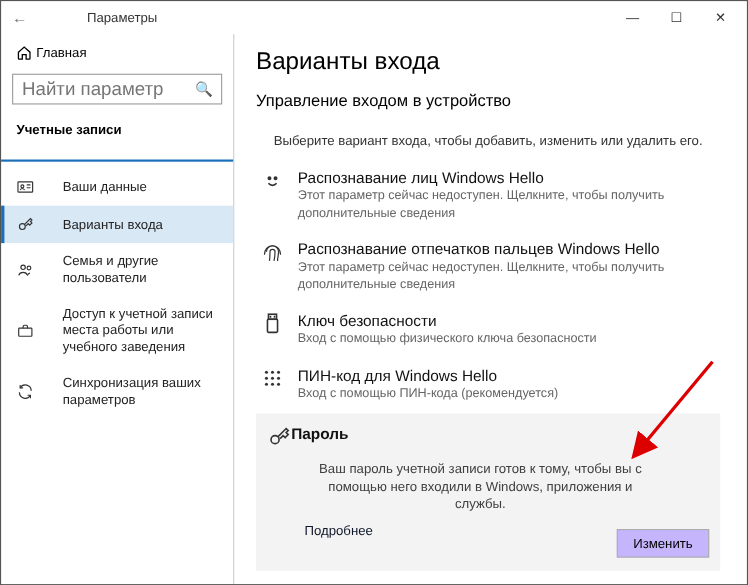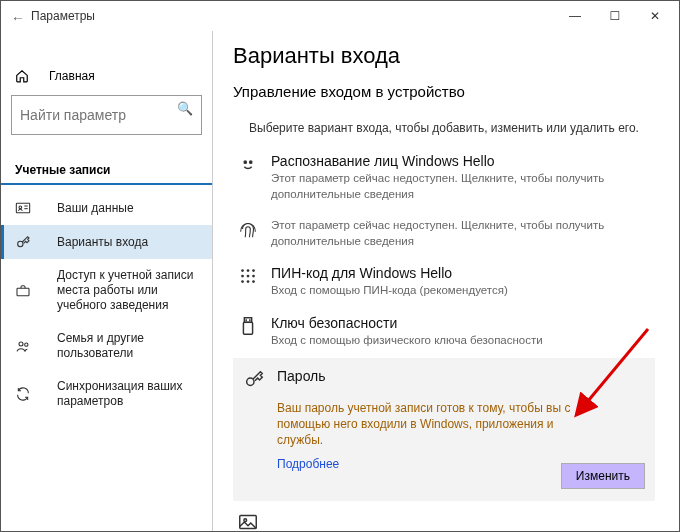--- a/index.html
+++ b/index.html
@@ -1,46 +1,46 @@
 <!DOCTYPE html>
 <html><head>
 <meta charset="utf-8">
 <style>
   * { box-sizing: border-box; margin: 0; padding: 0; }
   body { font-family: "Segoe UI", Tahoma, sans-serif; font-size: 12px; background: #fff; color: #000; }
   .window { width: 680px; height: 532px; border: 1px solid #555; display: flex; flex-direction: column; overflow: hidden; position: relative; }
   .titlebar { height: 30px; display: flex; align-items: center; padding: 0 4px 0 10px; }
   .titlebar .back { width: 20px; font-size: 14px; color: #666; }
-  .titlebar .title { font-size: 12px; color: #333; }
+  .titlebar .title { font-size: 12px; color: #333; margin-left: 48px; }
   .wnd-controls { margin-left: auto; display: flex; }
   .wnd-controls div { width: 40px; height: 28px; display: flex; align-items: center; justify-content: center; font-size: 12px; color: #333; }
   .body { flex: 1; display: flex; overflow: hidden; }
   .sidebar { width: 212px; border-right: 1px solid #ccc; padding: 6px 0 0 0; display: flex; flex-direction: column; position: relative; }
-  .home { display: flex; align-items: center; gap: 20px; padding: 4px 12px 8px 14px; font-size: 12px; margin-top: 28px; }
+  .home { display: flex; align-items: center; gap: 4px; padding: 4px 12px 8px 14px; font-size: 12px; }
   .search { margin: 4px 10px 10px 10px; position: relative; }
-  .search input { width: 100%; height: 40px; border: 1px solid #999; padding: 4px 26px 4px 8px; font-size: 14px; background: #fff; }
+  .search input { width: 100%; height: 28px; border: 1px solid #999; padding: 4px 26px 4px 8px; font-size: 17px; background: #fff; }
   .search .mag { position: absolute; right: 8px; top: 6px; color: #666; font-size: 13px; }
-  .cat-title { font-size: 12px; font-weight: 600; padding: 6px 14px 6px 14px; border-bottom: 2px solid #1a6fb8; margin-bottom: 6px; margin-top: 12px; }
+  .cat-title { font-size: 12px; font-weight: 600; padding: 6px 14px 20px 14px; border-bottom: 2px solid #1a6fb8; margin-bottom: 6px; }
   .nav-item { display: flex; align-items: center; gap: 26px; padding: 9px 12px 9px 14px; font-size: 12px; color: #222; line-height: 1.25; cursor: default; }
   .nav-item .icn { width: 16px; height: 16px; flex-shrink: 0; display: flex; align-items: center; justify-content: center; color: #333; }
   .nav-item.active { background: #d9e8f5; position: relative; }
   .nav-item.active::before { content: ""; position: absolute; left: 0; top: 0; bottom: 0; width: 3px; background: #1a6fb8; }
   .main { flex: 1; overflow-y: auto; padding: 12px 24px 8px 20px; position: relative; }
   .main h1 { font-size: 22px; font-weight: 400; margin-bottom: 14px; }
   .main .sub { font-size: 15px; margin-bottom: 21px; }
   .main .hint { font-size: 12px; color: #333; margin-bottom: 10px; text-align: center; }
   .opt { display: flex; gap: 12px; padding: 8px 4px; align-items: flex-start; }
   .opt .icn { width: 22px; height: 22px; flex-shrink: 0; color: #333; display:flex; align-items:center; justify-content:center; }
   .opt-body .t { font-size: 14px; color: #111; margin-bottom: 2px; }
   .opt-body .d { font-size: 11.5px; color: #666; line-height: 1.35; max-width: 360px;}
   .opt.expanded { background: #f3f3f3; padding: 10px 10px 12px 10px; flex-direction: row; margin: 2px 0; }
   .exp-inner { width: 100%; }
-  .exp-inner .row1 { display:flex; gap:12px; align-items:flex-start; }
-  .exp-msg { font-size: 12px; color: #a16207; margin: 10px 0 8px 34px; max-width: 320px; line-height:1.35;}
-  .exp-link { font-size: 12px; color: #1d4ed8; margin-left: 34px; display: inline-block; }
+  .exp-inner .row1 { display:flex; align-items:flex-start;font-weight:bold; }
+  .exp-msg { font-size: 12px; color: #404040; margin: 10px 0 8px 34px; max-width: 320px; line-height:1.35;text-align:center;}
+  .exp-link { font-size: 12px; color: #0f172a; margin-left: 34px; display: inline-block; }
   .exp-btn { float: right; margin-top: 6px; background: #c4b5fd; border: 1px solid #adadad; padding: 5px 14px; font-size: 12px; cursor: default;}
   
   .arrow { position: absolute; pointer-events: none; }
   svg { display:block; }
 </style>
 </head>
 <body>
 
 <div class="window">
 
@@ -91,42 +91,42 @@
               <circle cx="8" cy="15" r="4"></circle>
               <path d="M11 12l8-8 2 2-2 2 2 2-3 3-2-2-3 3"></path>
             </svg>
         </span>
         <span>Варианты входа</span>
       </div>
 
       <div class="nav-item">
         <span class="icn">
           <svg width="16" height="16" viewBox="0 0 24 24" fill="none" stroke="currentColor" stroke-width="1.6">
-              <rect x="3" y="8" width="18" height="11" rx="1"></rect>
-              <path d="M9 8V6a2 2 0 0 1 2-2h2a2 2 0 0 1 2 2v2"></path>
-            </svg>
-        </span>
-        <span>Доступ к учетной записи места работы или учебного заведения</span>
-      </div>
-
-      <div class="nav-item">
-        <span class="icn">
-          <svg width="16" height="16" viewBox="0 0 24 24" fill="none" stroke="currentColor" stroke-width="1.6">
               <circle cx="9" cy="9" r="3"></circle>
               <circle cx="17" cy="10" r="2.5"></circle>
               <path d="M3 20c1-3 4-4 6-4s5 1 6 4"></path>
               <path d="M15 20c.5-2 2-3 3.5-3"></path>
             </svg>
         </span>
         <span>Семья и другие пользователи</span>
       </div>
 
       <div class="nav-item">
         <span class="icn">
           <svg width="16" height="16" viewBox="0 0 24 24" fill="none" stroke="currentColor" stroke-width="1.6">
+              <rect x="3" y="8" width="18" height="11" rx="1"></rect>
+              <path d="M9 8V6a2 2 0 0 1 2-2h2a2 2 0 0 1 2 2v2"></path>
+            </svg>
+        </span>
+        <span>Доступ к учетной записи места работы или учебного заведения</span>
+      </div>
+
+      <div class="nav-item">
+        <span class="icn">
+          <svg width="16" height="16" viewBox="0 0 24 24" fill="none" stroke="currentColor" stroke-width="1.6">
               <path d="M20 11A8 8 0 0 0 5 7"></path>
               <path d="M4 13a8 8 0 0 0 15 4"></path>
               <polyline points="5 3 5 7 9 7"></polyline>
               <polyline points="19 21 19 17 15 17"></polyline>
             </svg>
         </span>
         <span>Синхронизация ваших параметров</span>
       </div>
     </div>
 
@@ -151,56 +151,57 @@
 
       <div class="opt">
         <span class="icn">
           <svg width="22" height="22" viewBox="0 0 24 24" fill="none" stroke="currentColor" stroke-width="1.2">
               <path d="M6 12a6 6 0 0 1 12 0c0 3-1 6-1 9"></path>
               <path d="M9 21c.5-3 .5-6 .5-9a2.5 2.5 0 0 1 5 0c0 3-.4 6-1 9"></path>
               <path d="M4 15c0-5 3-9 8-9s8 4 8 9"></path>
             </svg>
         </span>
         <div class="opt-body">
+          <div class="t">Распознавание отпечатков пальцев Windows Hello</div>
           <div class="d">Этот параметр сейчас недоступен. Щелкните, чтобы получить дополнительные сведения</div>
+        </div>
+      </div>
+
+      <div class="opt">
+        <span class="icn">
+          <svg width="22" height="22" viewBox="0 0 24 24" fill="none" stroke="currentColor" stroke-width="1.6">
+              <rect x="8" y="3" width="8" height="5"></rect>
+              <rect x="7" y="8" width="10" height="13" rx="1"></rect>
+              <line x1="10" y1="4.5" x2="10" y2="6.5"></line>
+              <line x1="14" y1="4.5" x2="14" y2="6.5"></line>
+            </svg>
+        </span>
+        <div class="opt-body">
+          <div class="t">Ключ безопасности</div>
+          <div class="d">Вход с помощью физического ключа безопасности</div>
         </div>
       </div>
 
       <div class="opt">
         <span class="icn">
           <svg width="22" height="22" viewBox="0 0 24 24" fill="currentColor">
               <circle cx="6" cy="6" r="1.5"></circle>
               <circle cx="12" cy="6" r="1.5"></circle>
               <circle cx="18" cy="6" r="1.5"></circle>
               <circle cx="6" cy="12" r="1.5"></circle>
               <circle cx="12" cy="12" r="1.5"></circle>
               <circle cx="18" cy="12" r="1.5"></circle>
               <circle cx="6" cy="18" r="1.5"></circle>
               <circle cx="12" cy="18" r="1.5"></circle>
               <circle cx="18" cy="18" r="1.5"></circle>
             </svg>
         </span>
         <div class="opt-body">
           <div class="t">ПИН-код для Windows Hello</div>
           <div class="d">Вход с помощью ПИН-кода (рекомендуется)</div>
-        </div>
-      </div>
-
-      <div class="opt">
-        <span class="icn">
-          <svg width="22" height="22" viewBox="0 0 24 24" fill="none" stroke="currentColor" stroke-width="1.6">
-              <rect x="8" y="3" width="8" height="5"></rect>
-              <rect x="7" y="8" width="10" height="13" rx="1"></rect>
-              <line x1="10" y1="4.5" x2="10" y2="6.5"></line>
-              <line x1="14" y1="4.5" x2="14" y2="6.5"></line>
-            </svg>
-        </span>
-        <div class="opt-body">
-          <div class="t">Ключ безопасности</div>
-          <div class="d">Вход с помощью физического ключа безопасности</div>
         </div>
       </div>
 
       <div class="opt expanded">
         <div class="exp-inner">
           <div class="row1">
             <span class="icn">
               <svg width="22" height="22" viewBox="0 0 24 24" fill="none" stroke="currentColor" stroke-width="1.6">
                   <circle cx="8" cy="15" r="4"></circle>
                   <path d="M11 12l8-8 2 2-2 2 2 2-3 3-2-2-3 3"></path>

